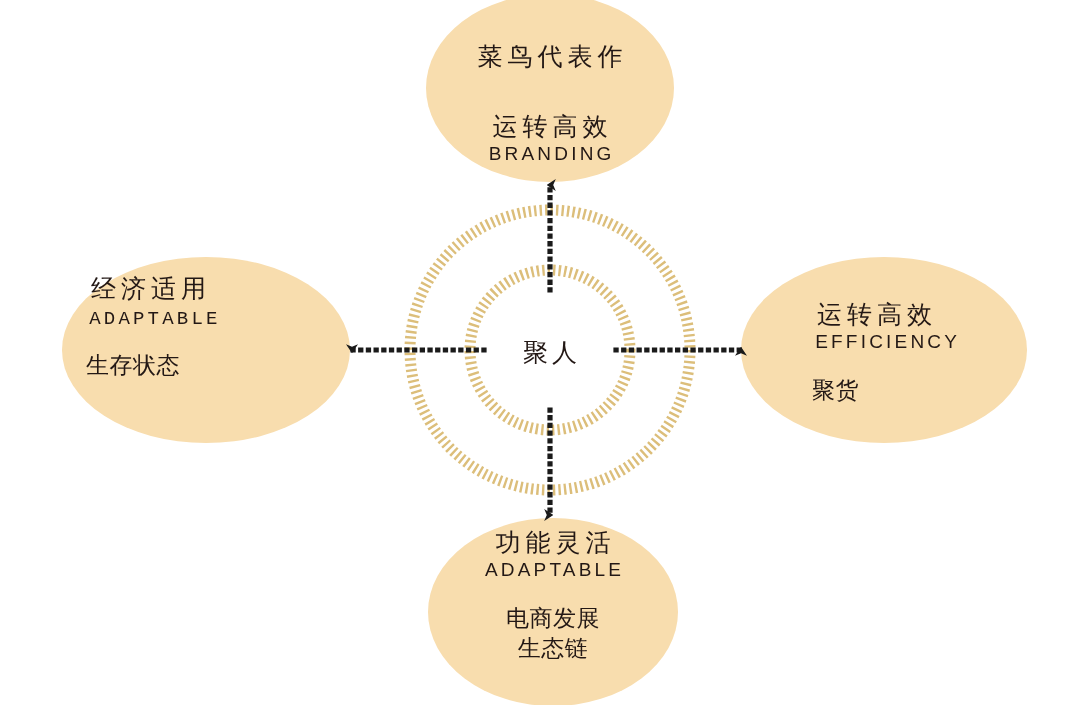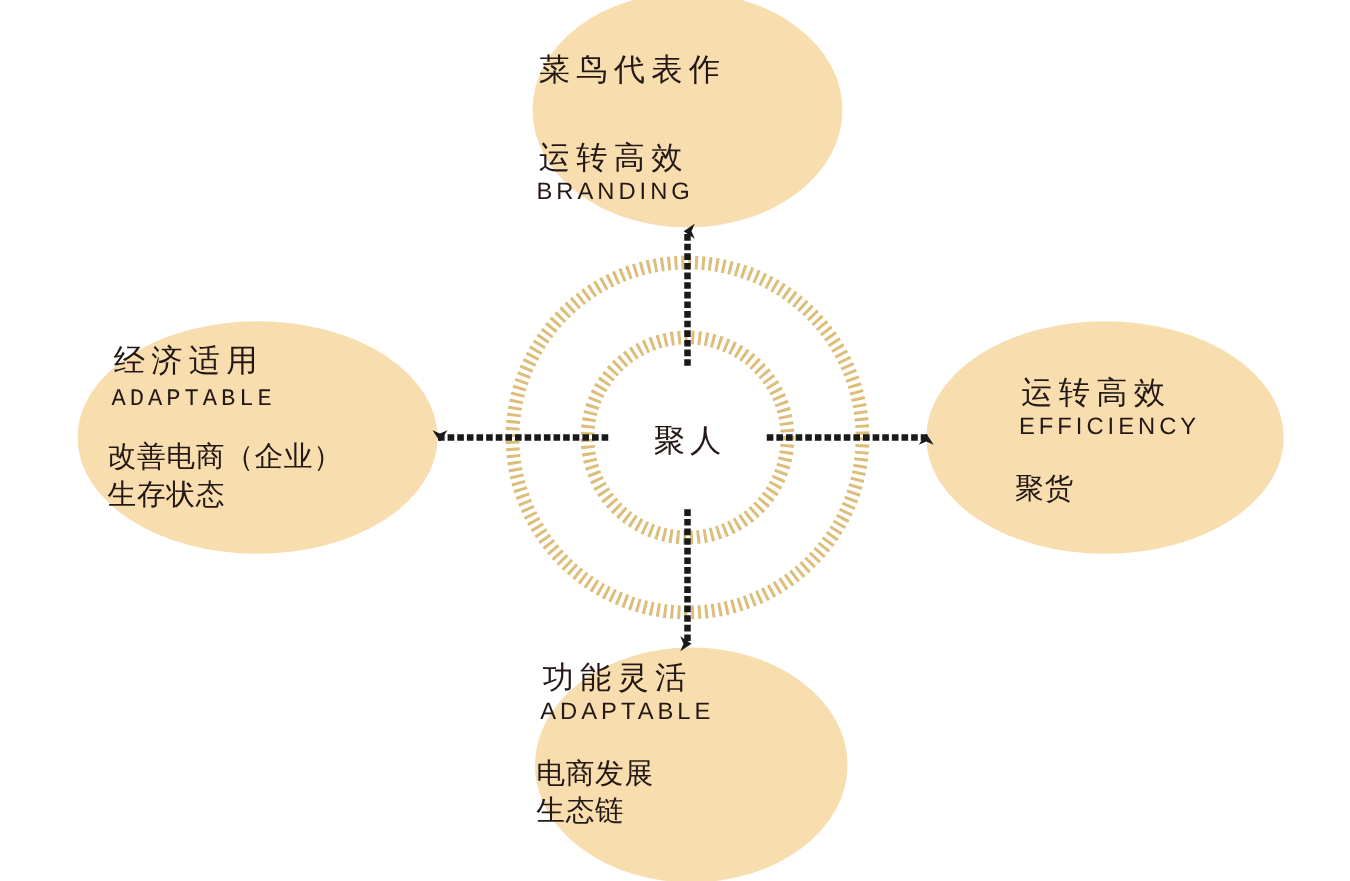--- a/index.html
+++ b/index.html
@@ -21,21 +21,21 @@
     position: absolute;
     left: 0;
     top: 0;
     width: 1080px;
     height: 705px;
   }
 
   
   .node-text {
     position: absolute;
-    text-align: left;
+    text-align: center;
     color: #231815;
     line-height: 1.28;
     user-select: none;
   }
   .t-cn-head {
     font-size: 25px;
     letter-spacing: 5px;
     text-indent: 5px;
     font-weight: 400;
     white-space: nowrap;
@@ -115,21 +115,20 @@
     <div class="gap-block"></div>
     <div class="gap-block-sm"></div>
     <div class="t-cn-head">运转高效</div>
     <div class="t-en-head">BRANDING</div>
   </div>
 
   <div class="node-text" style="left:86px; top:275px; width:240px; text-align:left;font-family:Liberation Mono, monospace;">
     <div class="t-cn-head">经济适用</div>
     <div class="t-en-head">ADAPTABLE</div>
     <div class="gap-block"></div>
-    <div class="t-cn-body">改善电商（企业）</div>
     <div class="t-cn-body">生存状态</div>
   </div>
 
   <div class="node-text" style="left:812px; top:275px; width:240px; text-align:left;margin-top:23px;">
     <div class="t-cn-head">运转高效</div>
     <div class="t-en-head">EFFICIENCY</div>
     <div class="gap-block"></div>
     <div class="t-cn-body">聚货</div>
   </div>
 

